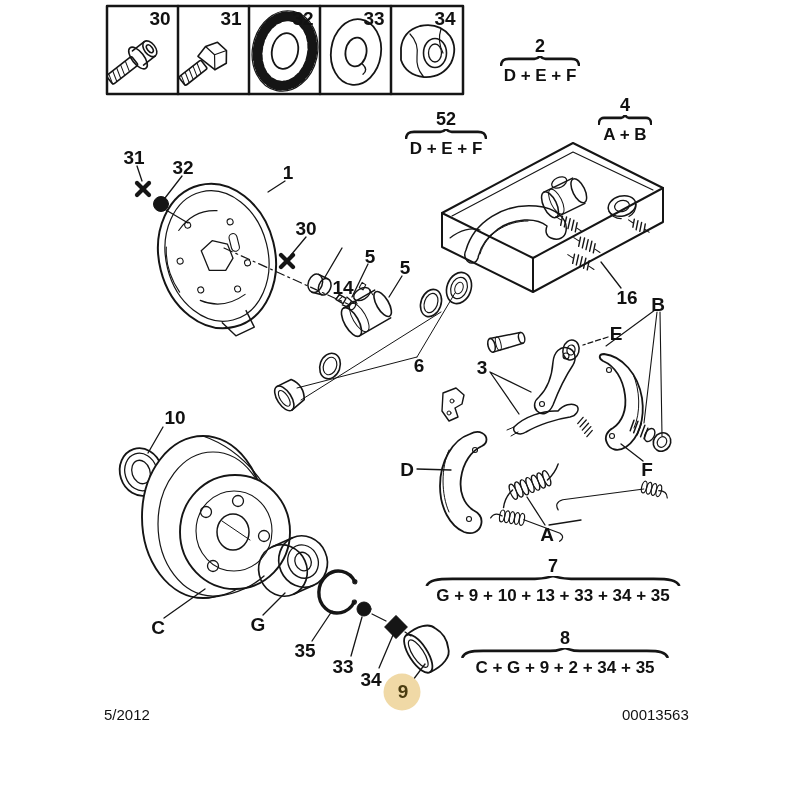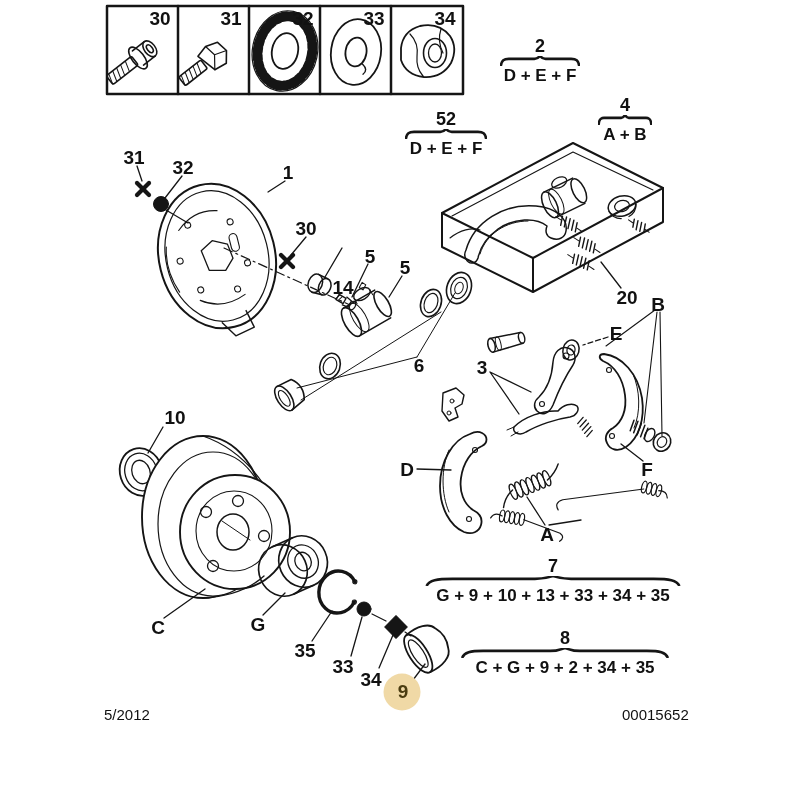--- a/index.html
+++ b/index.html
@@ -317,21 +317,21 @@
 <div class="legend-num" style="left:445px;top:18px;">34</div>
 
 <div class="callout" style="left:134px;top:157px;">31</div>
 <div class="callout" style="left:183px;top:167px;">32</div>
 <div class="callout" style="left:288px;top:172px;">1</div>
 <div class="callout" style="left:306px;top:228px;">30</div>
 <div class="callout" style="left:343px;top:239px;margin-top:48px;">14</div>
 <div class="callout" style="left:370px;top:256px;">5</div>
 <div class="callout" style="left:405px;top:267px;">5</div>
 <div class="callout" style="left:419px;top:365px;">6</div>
-<div class="callout" style="left:627px;top:297px;">20</div>
+<div class="callout" style="left:627px;top:297px;">16</div>
 <div class="callout" style="left:658px;top:304px;">B</div>
 <div class="callout" style="left:616px;top:333px;">E</div>
 <div class="callout" style="left:482px;top:367px;">3</div>
 <div class="callout" style="left:407px;top:469px;">D</div>
 <div class="callout" style="left:547px;top:534px;">A</div>
 <div class="callout" style="left:647px;top:469px;">F</div>
 <div class="callout" style="left:167px;top:417px;margin-left:8px;">10</div>
 <div class="callout" style="left:158px;top:627px;">C</div>
 <div class="callout" style="left:258px;top:624px;">G</div>
 <div class="callout" style="left:305px;top:650px;">35</div>
@@ -369,15 +369,15 @@
 </div>
 <div class="formula" style="left:460px;top:629px;width:210px;">
   <div class="f-ref">8</div>
   <svg class="f-brace" viewBox="0 0 200 12" preserveAspectRatio="none">
         <path d="M2,12 C4,5 10,3.5 22,3.5 L86,3.5 C92,3.5 96,2 100,0 C104,2 108,3.5 114,3.5 L178,3.5 C190,3.5 196,5 198,12" fill="none" stroke="#151515" stroke-width="2.6" vector-effect="non-scaling-stroke"></path>
       </svg>
   <div class="f-expr">C + G + 9 + 2 + 34 + 35</div>
 </div>
 
 <div class="footer-text" style="left:104px;top:706px;">5/2012</div>
-<div class="footer-text" style="left:622px;top:706px;">00015652</div>
+<div class="footer-text" style="left:622px;top:706px;">00013563</div>
 
 </div>
 
 </body></html>

